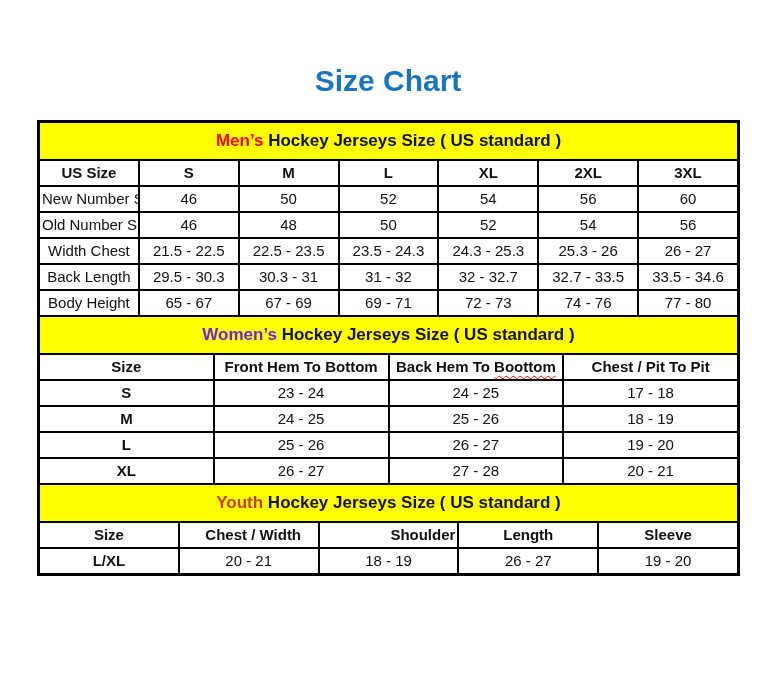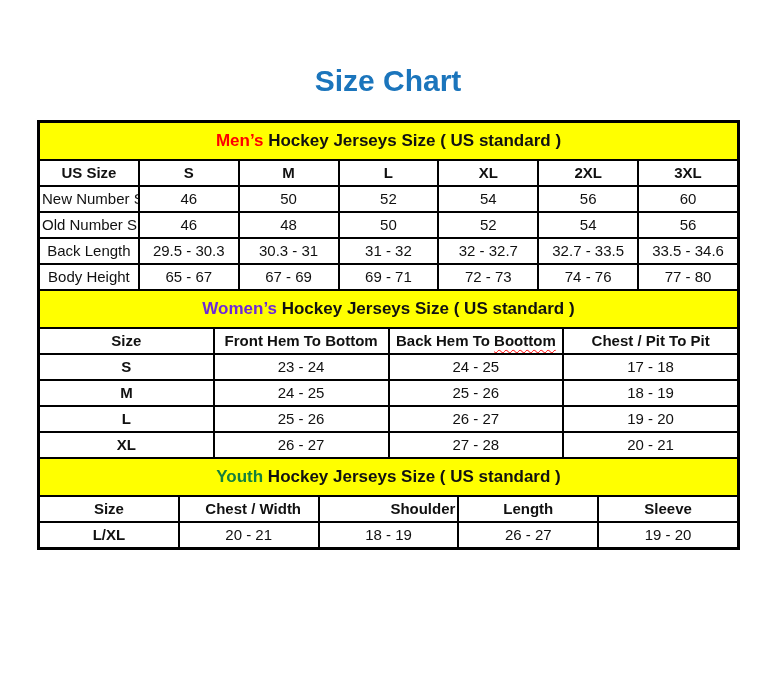--- a/index.html
+++ b/index.html
@@ -74,20 +74,29 @@
           <tr>
             <td>Old Number Size</td>
             <td>46</td>
             <td>48</td>
             <td>50</td>
             <td>52</td>
             <td>54</td>
             <td>56</td>
           </tr>
           <tr>
+            <td>Width Chest</td>
+            <td>21.5 - 22.5</td>
+            <td>22.5 - 23.5</td>
+            <td>23.5 - 24.3</td>
+            <td>24.3 - 25.3</td>
+            <td>25.3 - 26</td>
+            <td>26 - 27</td>
+          </tr>
+          <tr>
             <td>Back Length</td>
             <td>29.5 - 30.3</td>
             <td>30.3 - 31</td>
             <td>31 - 32</td>
             <td>32 - 32.7</td>
             <td>32.7 - 33.5</td>
             <td>33.5 - 34.6</td>
           </tr>
           <tr>
             <td>Body Height</td>
@@ -137,21 +146,21 @@
             <td>26 - 27</td>
             <td>27 - 28</td>
             <td>20 - 21</td>
           </tr>
         </tbody>
     </table>
 
     <table class="size-table">
       <thead>
         <tr>
-          <th class="section-th" colspan="5" style="background: rgb(255, 255, 0);"><span class="accent" style="color: #15803d;">Youth</span><span> Hockey Jerseys Size ( US standard )</span></th>
+          <th class="section-th" colspan="5" style="background: rgb(255, 255, 0);"><span class="accent" style="color: #c2410c;">Youth</span><span> Hockey Jerseys Size ( US standard )</span></th>
         </tr>
         <tr class="cols-row">
             <th style="width: 20.9%;">Size</th>
             <th style="width: 19.775%; padding-left: 11px;">Chest / Width</th>
             <th style="width: 19.775%; text-align: right;">Shoulder</th>
             <th style="width: 19.775%;">Length</th>
             <th style="width: 19.775%;">Sleeve</th>
           </tr>
       </thead>
       <tbody>

